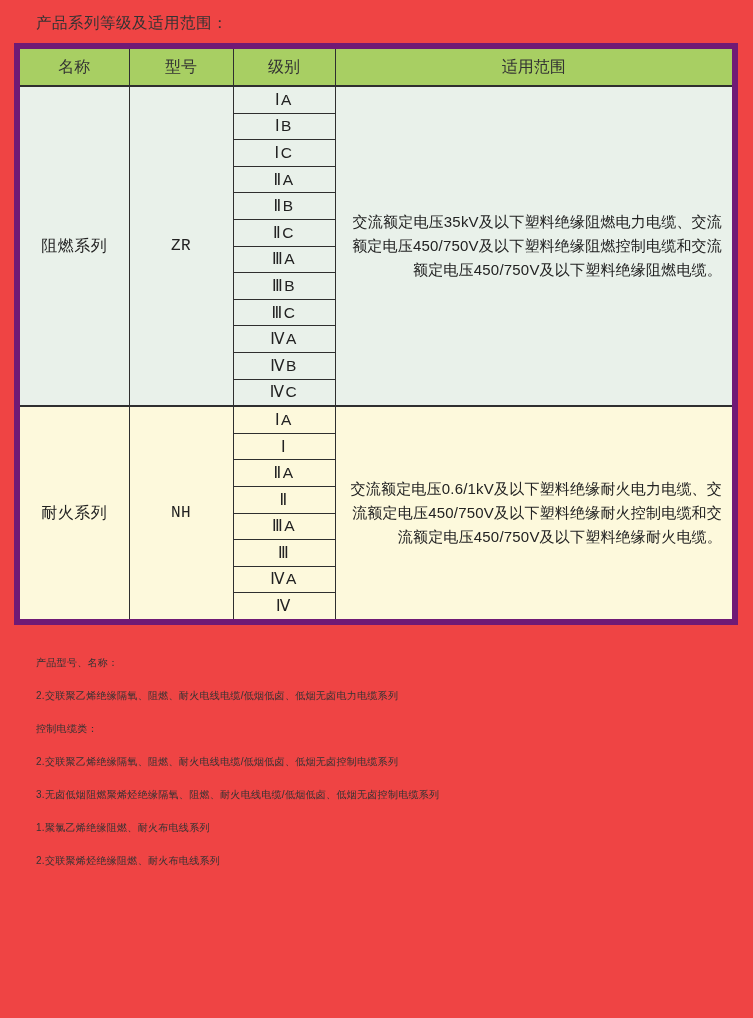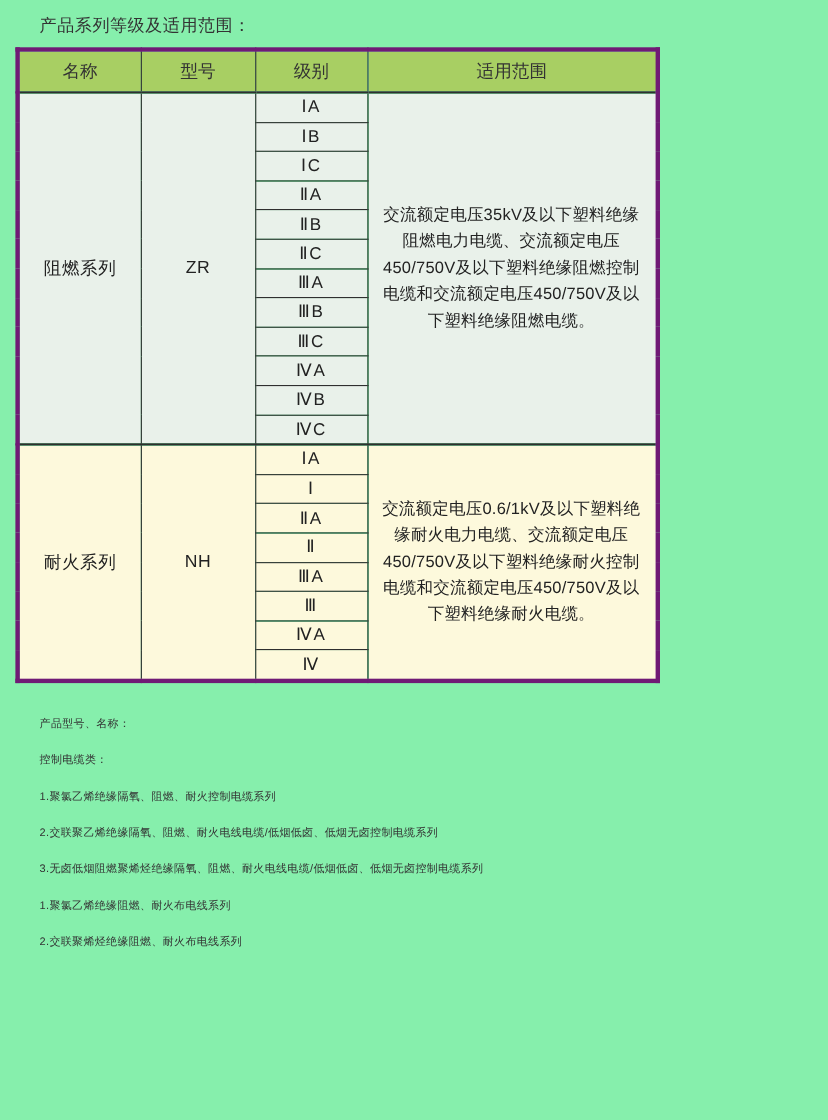--- a/index.html
+++ b/index.html
@@ -6,36 +6,36 @@
     margin: 0;
     padding: 0;
     background: #ffffff;
     width: 753px;
     font-family: "Liberation Sans", "DejaVu Sans", sans-serif;
     color: #333333;
   }
   .page {
     width: 753px;
     height: 1018px;
-    background: #86efac;
+    background: #ef4444;
     overflow: hidden;
     box-sizing: border-box;
   }
   .doc-title {
     margin: 13px 0 9px 36px;
     font-size: 15.5px;
     color: #333333;
     letter-spacing: 0.5px;
   }
   table.series-table {
     border-collapse: collapse;
     table-layout: fixed;
-    width: 586px;
+    width: 724px;
     margin-left: 14px;
-    border: 4px solid #701a75;
+    border: 6px solid #701a75;
   }
   .series-table th, .series-table td {
     border: 1px solid #2f2f2f;
     text-align: center;
     vertical-align: middle;
     padding: 0;
     overflow: hidden;
   }
   .series-table thead th {
     background: #a8cf63;
@@ -52,23 +52,24 @@
     font-size: 15.5px;
     letter-spacing: 1.5px;
     color: #222222;
     margin-top: 30px;
   }
   .series-table td.name-col,
   .series-table td.model-col {
     font-size: 16px;
     letter-spacing: 0.5px;
     color: #222222;
+    font-family: Liberation Mono, monospace;
   }
   .series-table td.scope-col {
-    text-align: center;
+    text-align: right;
     font-size: 15px;
     line-height: 1.6;
     padding: 6px 10px 6px 9px;
     letter-spacing: 0.2px;
     color: #222222;
   }
   .notes {
     margin: 21px 0 0 36px;
   }
   .note-line {
@@ -170,22 +171,22 @@
         </tr>
         <tr>
           <td class="grade-cell">Ⅳ</td>
         </tr>
       </tbody>
   </table>
 
   <div class="notes">
     <div class="note-line">产品型号、名称：</div>
     <div id="notes-lines">
+        <div class="note-line">2.交联聚乙烯绝缘隔氧、阻燃、耐火电线电缆/低烟低卤、低烟无卤电力电缆系列</div>
         <div class="note-line">控制电缆类：</div>
-        <div class="note-line">1.聚氯乙烯绝缘隔氧、阻燃、耐火控制电缆系列</div>
         <div class="note-line">2.交联聚乙烯绝缘隔氧、阻燃、耐火电线电缆/低烟低卤、低烟无卤控制电缆系列</div>
         <div class="note-line">3.无卤低烟阻燃聚烯烃绝缘隔氧、阻燃、耐火电线电缆/低烟低卤、低烟无卤控制电缆系列</div>
         <div class="note-line">1.聚氯乙烯绝缘阻燃、耐火布电线系列</div>
         <div class="note-line">2.交联聚烯烃绝缘阻燃、耐火布电线系列</div>
       </div>
   </div>
 
 </div>
 
 </body></html>

